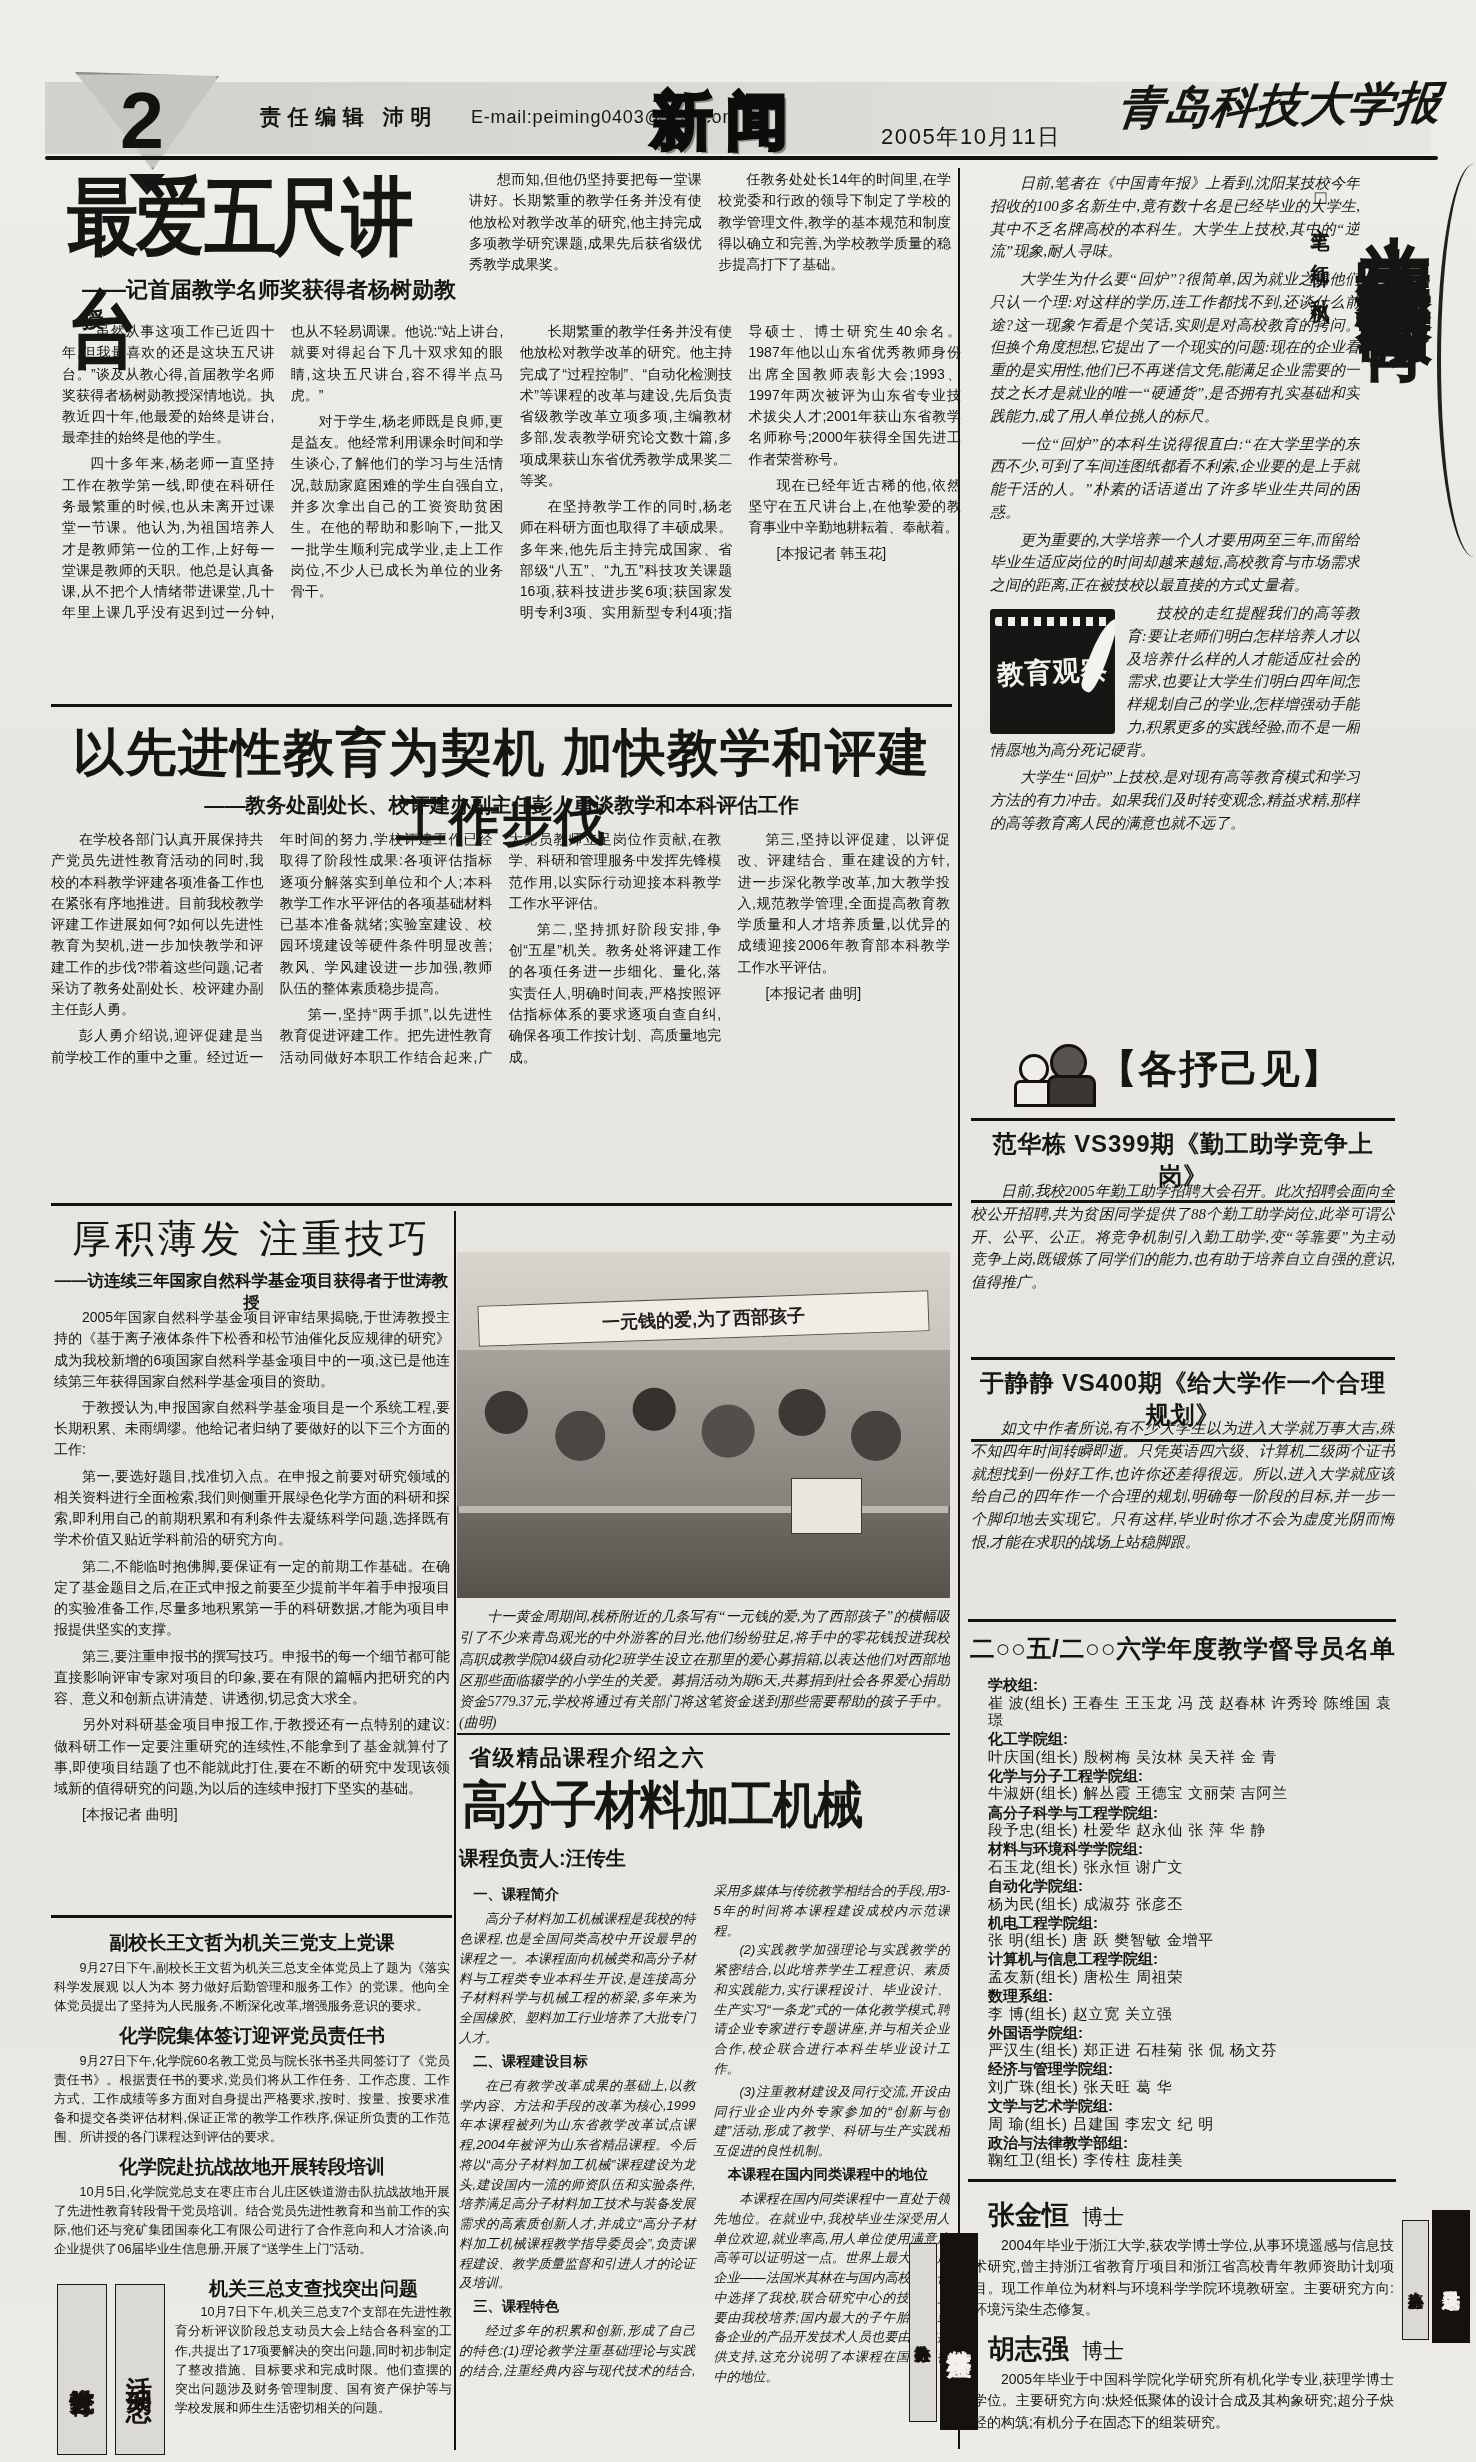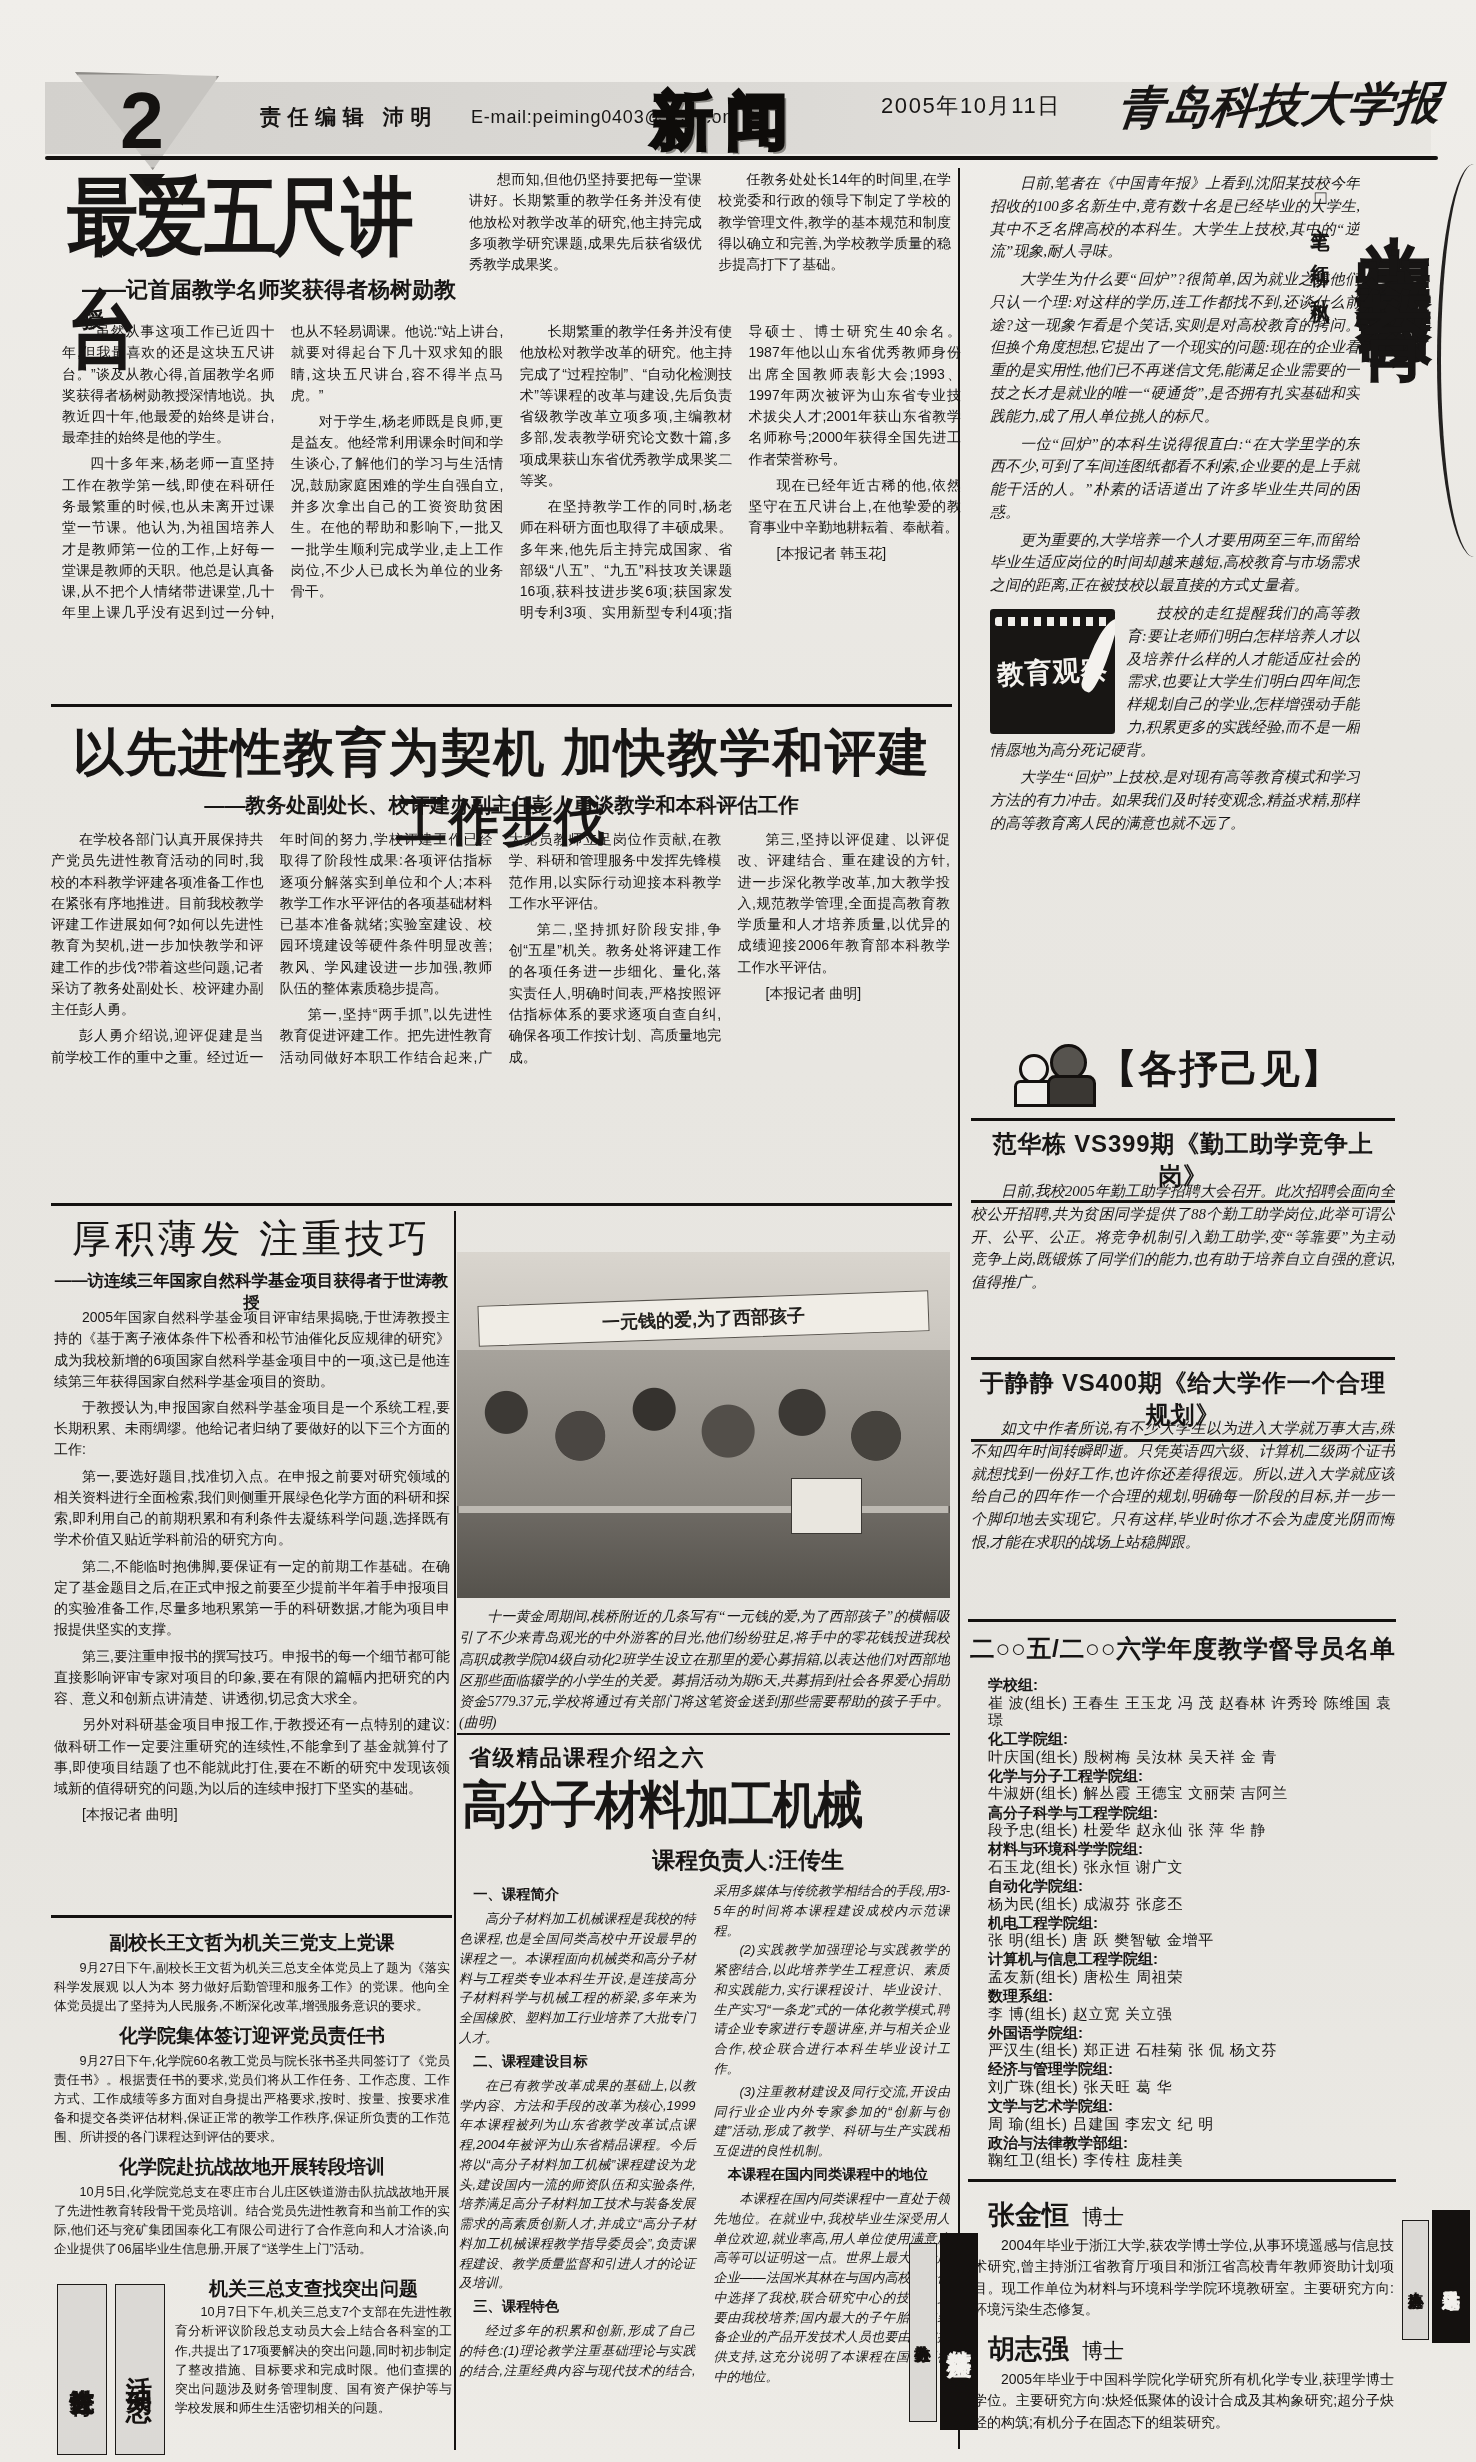--- a/index.html
+++ b/index.html
@@ -13,21 +13,21 @@
   .rule{background:#141210;}
   
   .hdr-band{left:45px;top:82px;width:1386px;height:72px;background:linear-gradient(90deg,#d3d1cd,#dcdad6 55%,#e8e6e1);}
   .pennant{left:75px;top:72px;width:144px;height:98px;background:#c7c5c1;clip-path:polygon(0 0,100% 4%,54% 100%);box-shadow:inset 0 0 0 2.5px #8d8b87;}
   .pagenum{left:120px;top:75px;font-size:79px;font-weight:900;color:#141210;}
   .tri-dn{left:129px;top:174px;width:0;height:0;border-left:18px solid transparent;border-right:18px solid transparent;border-top:21px solid #1a1816;}
   .edlabel{left:260px;top:103px;font-size:21px;font-weight:800;letter-spacing:6.6px;}
   .email{left:471px;top:107px;font-size:18px;letter-spacing:0.8px;}
   .xinwen{left:651px;top:79px;font-size:62px;font-weight:900;letter-spacing:13px;color:#f2f0ec;
           -webkit-text-stroke:3.3px #0e0c0a;text-shadow:3.3px 3.3px 0 #8a8884;}
-  .date{left:881px;top:91px;font-size:22px;letter-spacing:1.6px;}
+  .date{left:881px;top:122px;font-size:22px;letter-spacing:1.6px;}
   .masthead{left:1118px;top:75px;font-size:46px;font-weight:700;font-style:italic;
             font-family:"Liberation Serif","DejaVu Serif",serif;transform:skewX(-7deg) rotate(-1deg);}
   .hdr-rule{left:45px;top:156px;width:1393px;height:4.1px;background:#141210;border-radius:2.5px;}
   .bracket{left:1437px;top:164px;width:33px;height:393px;border-left:4.1px solid #232120;border-radius:100% 0 0 100%/50% 0 0 50%;}
   
   .headA{left:67px;top:161px;width:393px;font-size:72px;font-weight:900;letter-spacing:-3.3px;transform:scaleY(1.18);transform-origin:top left;}
   .subA{left:82px;top:275px;width:377px;font-size:22px;font-weight:800;}
   .topcolsA{left:469px;top:169px;width:482px;height:147px;column-count:2;column-gap:16.4px;font-size:14px;}
   .maincolsA{left:51px;top:321px;width:899px;height:380px;column-count:4;column-gap:16.4px;font-size:14px;margin-left:11px;}
   
@@ -49,21 +49,21 @@
       radial-gradient(circle at 70% 40%,#3c3935 23px,transparent 24px),radial-gradient(circle at 85% 55%,#45423d 24.6px,transparent 25.4px),
       linear-gradient(180deg,#a7a39c,#87837c);}
   .ph-table{position:absolute;left:0;bottom:0;width:100%;height:85px;background:linear-gradient(180deg,#6d6963,#55524c);}
   .ph-box{position:absolute;right:88px;bottom:64px;width:69px;height:54px;background:#e9e6df;border:1.6px solid #3c3935;}
   .caption{left:459px;top:1606px;width:491px;height:125px;font-size:14px;font-style:italic;
            font-family:"Liberation Serif","DejaVu Serif",serif;}
   .cap-credit{text-align:right;font-style:italic;}
   
   .kickerF{left:469px;top:1743px;font-size:22px;font-weight:800;letter-spacing:1.6px;}
   .titleF{left:462px;top:1771px;width:410px;font-size:46px;font-weight:900;letter-spacing:-1.6px;transform:scaleY(1.1);transform-origin:top left;}
-  .leaderF{left:459px;top:1845px;width:385px;text-align:right;font-size:23px;font-weight:700;}
+  .leaderF{left:459px;top:1845px;width:385px;text-align:left;font-size:20px;font-weight:700;}
   .bodyF{left:459px;top:1881px;width:491px;height:567px;column-count:2;column-gap:18px;font-size:13px;}
   .bodyF h4{font-size:14.3px;margin:3.3px 0 3.3px 0;text-indent:1em;}
   .bodyF h4:empty{display:none;}
   .bodyF p{margin:0 0 3.3px 0;font-style:italic;}
   
   .briefs{left:54px;top:1923px;width:396px;height:359px;overflow:hidden;}
   .briefs h3{text-align:center;font-size:19px;font-weight:800;margin:6.6px 0 3.3px 0;}
   .briefs p{margin:0;font-size:12.7px;line-height:1.5;text-align:justify;text-indent:2em;}
   .strip{writing-mode:vertical-rl;text-orientation:upright;display:flex;align-items:center;justify-content:center;
          font-weight:800;background:#dbd9d5;border:1.6px solid #1c1a18;color:#14110f;}

